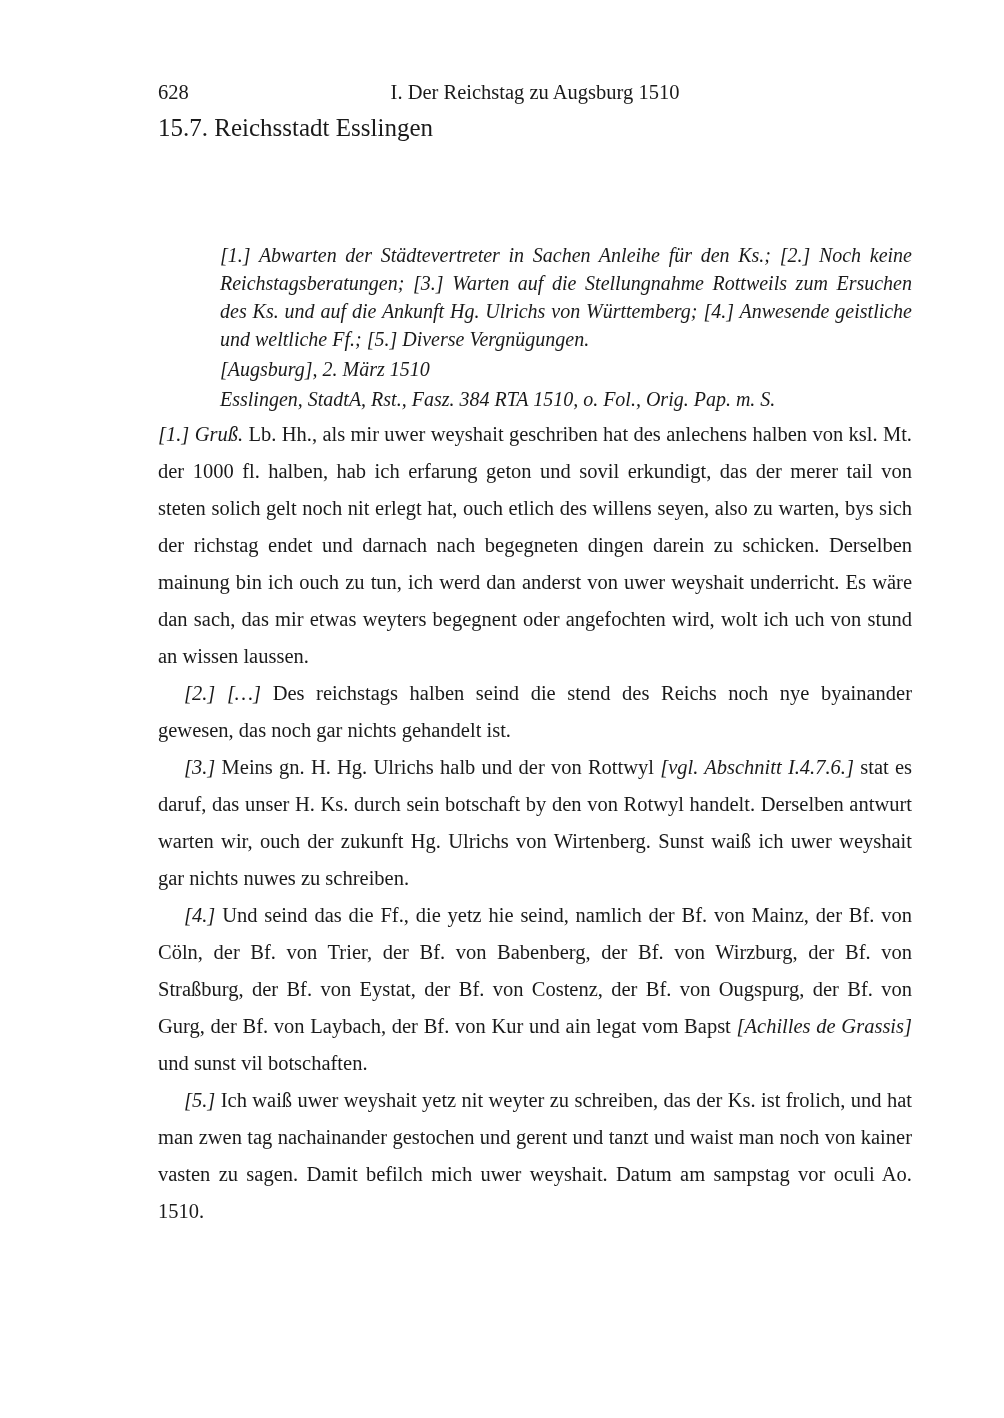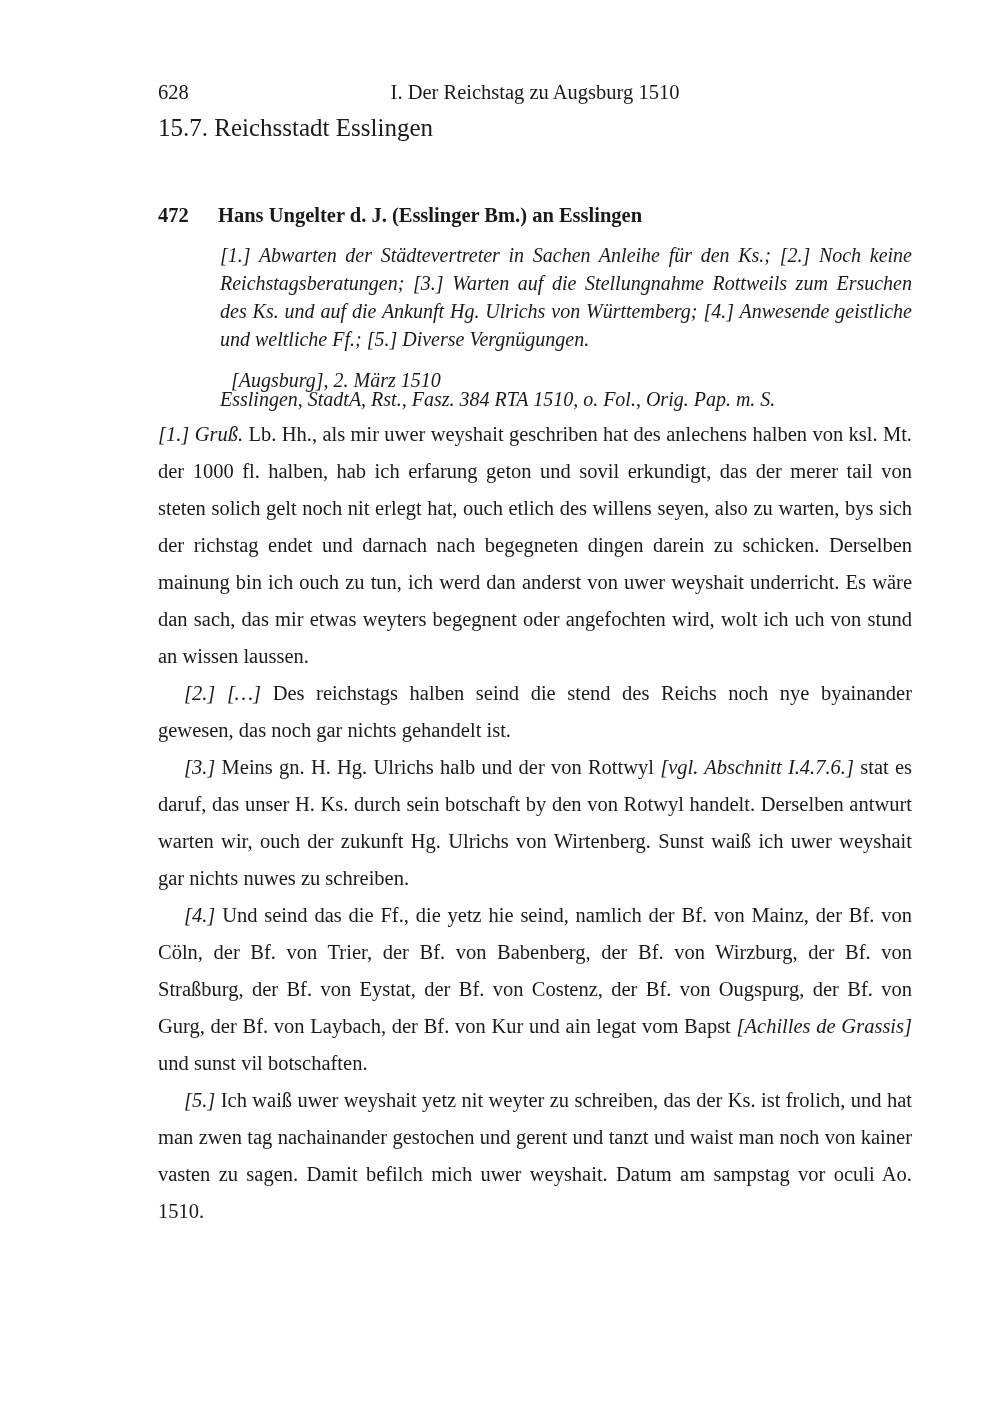--- a/index.html
+++ b/index.html
@@ -77,21 +77,21 @@
     font-size: 20px;
     font-style: italic;
     line-height: 28px;
     text-align: justify;
   }
   .doc-dateline {
     position: absolute;
     top: 356px;
     left: 220px;
     width: 692px;
-    margin: 11px;
+    margin: 0;
     font-size: 20px;
     font-style: italic;
     line-height: 26px;
   }
   .doc-source {
     position: absolute;
     top: 386px;
     left: 220px;
     width: 692px;
     margin: 0;
@@ -127,24 +127,20 @@
 
 <div class="page">
 
   <div class="running-header">
     <span class="page-number">628</span>
     <span class="running-title">I. Der Reichstag zu Augsburg 1510</span>
   </div>
 
   <h1 class="section-heading">15.7. Reichsstadt Esslingen</h1>
 
-  <div class="doc-heading">
-    <span class="doc-number">472</span>
-    <span class="doc-title">Hans Ungelter d. J. (Esslinger Bm.) an Esslingen</span>
-  </div>
 
   <p class="doc-summary">[1.] Abwarten der Städtevertreter in Sachen Anleihe für den Ks.; [2.] Noch keine Reichstagsberatungen; [3.] Warten auf die Stellungnahme Rottweils zum Ersuchen des Ks. und auf die Ankunft Hg. Ulrichs von Württemberg; [4.] Anwesende geistliche und weltliche Ff.; [5.] Diverse Vergnügungen.</p>
 
   <p class="doc-dateline">[Augsburg], 2. März 1510</p>
 
   <p class="doc-source">Esslingen, StadtA, Rst., Fasz. 384 RTA 1510, o. Fol., Orig. Pap. m. S.</p>
 
   <div class="doc-body">
       <p><span class="run-italic">[1.] Gruß.</span><span class="run-roman"> Lb. Hh., als mir uwer weyshait geschriben hat des anlechens halben von ksl. Mt. der 1000 fl. halben, hab ich erfarung geton und sovil erkundigt, das der merer tail von steten solich gelt noch nit erlegt hat, ouch etlich des willens seyen, also zu warten, bys sich der richstag endet und darnach nach begegneten dingen darein zu schicken. Derselben mainung bin ich ouch zu tun, ich werd dan anderst von uwer weyshait underricht. Es wäre dan sach, das mir etwas weyters begegnent oder angefochten wird, wolt ich uch von stund an wissen laussen.</span></p>
       <p class="indented"><span class="run-italic">[2.] […]</span><span class="run-roman"> Des reichstags halben seind die stend des Reichs noch nye byainander gewesen, das noch gar nichts gehandelt ist.</span></p>

